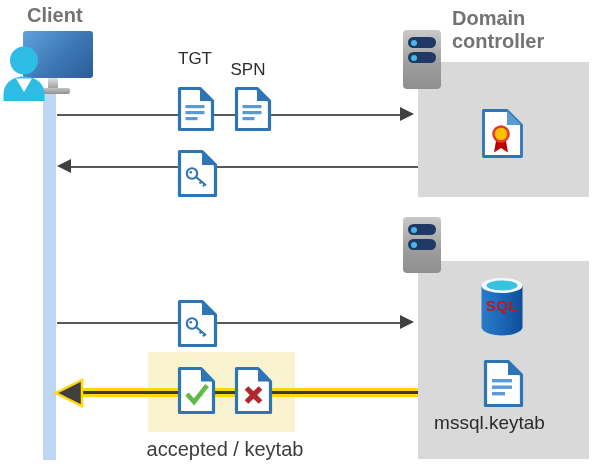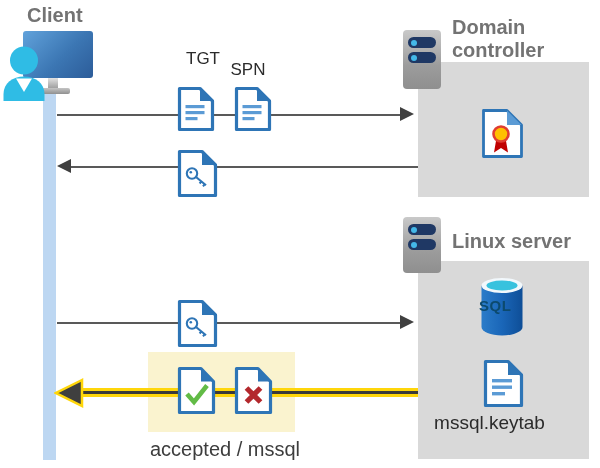--- a/index.html
+++ b/index.html
@@ -24,42 +24,42 @@
   #monitor-neck{left:48px;top:78px;width:10px;height:11px;background:linear-gradient(180deg,#e2e2e2,#9a9a9a);}
   #monitor-base{left:38px;top:88px;width:32px;height:6px;border-radius:2px;background:linear-gradient(180deg,#c4c4c4,#909090);}
   #person-icon{left:1px;top:44px;}
   
   .server{position:absolute;width:38px;border-radius:4px;background:linear-gradient(180deg,#C9C9C9 0%,#9C9C9C 60%,#8F8F8F 100%);}
   #dc-server{left:403px;top:30px;height:59px;}
   #linux-server{left:403px;top:217px;height:56px;}
   .server-slot{position:absolute;left:5px;width:28px;height:11px;border-radius:5.5px;background:#1F3864;}
   .server-slot.s1{top:7px;} .server-slot.s2{top:22px;}
   .server-slot::after{content:"";position:absolute;left:3px;top:2.5px;width:6px;height:6px;border-radius:50%;background:#44B8E8;}
-  #dc-title{left:452px;top:16px;width:145px;}
+  #dc-title{left:452px;top:7px;width:145px;}
   #linux-title{left:452px;top:230px;width:145px;}
   
   .flow-line{position:absolute;height:2px;background:#595959;}
   #line-1{left:57px;top:114px;width:346px;}
   #line-2{left:68px;top:166px;width:350px;}
   #line-3{left:57px;top:322px;width:346px;}
   .tri-right{position:absolute;width:0;height:0;border-top:7px solid transparent;border-bottom:7px solid transparent;border-left:14px solid #404040;}
   .tri-left{position:absolute;width:0;height:0;border-top:7px solid transparent;border-bottom:7px solid transparent;border-right:14px solid #404040;}
   #arrow-1-head{left:400px;top:107px;}
   #arrow-2-head{left:57px;top:159px;}
   #arrow-3-head{left:400px;top:315px;}
   
   #yellow-bar{left:74px;top:388px;width:344px;height:9px;background:#FFD60A;}
   #yellow-core{left:74px;top:391px;width:344px;height:3px;background:#3A3A3A;}
   #yellow-head{left:54px;top:378px;}
   
-  #tgt-label{left:174px;top:49px;width:42px;margin-left:8px;}
+  #tgt-label{left:174px;top:49px;width:42px;}
   #spn-label{left:227px;top:60px;width:42px;}
   #keytab-label{left:418px;top:412px;width:143px;}
   #result-label{left:130px;top:438px;width:190px;font-size:20px;color:#3d3d3d;}
-  #sql-label{left:479px;top:297px;width:46px;font-weight:bold;font-size:15px;color:#0c4a6e;letter-spacing:0.5px;}
+  #sql-label{left:479px;top:297px;width:46px;text-align:center;font-weight:bold;font-size:15px;color:#b91c1c;letter-spacing:0.5px;}
   
   #tgt-doc{left:177px;top:86px;}
   #spn-doc{left:234px;top:86px;}
   #key-doc-1{left:177px;top:149px;}
   #key-doc-2{left:177px;top:299px;}
   #check-doc{left:177px;top:366px;}
   #x-doc{left:234px;top:366px;}
   #cert-doc{left:481px;top:108px;}
   #sql-icon{left:479px;top:276px;}
   #keytab-doc{left:483px;top:359px;}
@@ -175,19 +175,18 @@
   <svg id="keytab-doc" class="abs" width="41" height="49" viewBox="0 0 41 49">
     <path d="M2.5 2.5 H25 L38.5 16 V46.5 H2.5 Z" fill="#FFFFFF" stroke="#2E75B6" stroke-width="3.2" stroke-linejoin="round"></path>
     <path d="M25 2.5 L38.5 16 H25 Z" fill="#2E75B6"></path>
     <rect x="9" y="20" width="20" height="3.4" fill="#5B9BD5"></rect>
     <rect x="9" y="26.5" width="20" height="3.4" fill="#5B9BD5"></rect>
     <rect x="9" y="33" width="13" height="3.4" fill="#5B9BD5"></rect>
   </svg>
 
   <div id="client-label" class="abs title">Client</div>
   <div id="dc-title" class="abs title">Domain controller</div>
-  <div id="linux-title" class="abs title">Linux server</div>
   <div id="tgt-label" class="abs small-label">TGT</div>
   <div id="spn-label" class="abs small-label">SPN</div>
   <div id="keytab-label" class="abs big-label">mssql.keytab</div>
-  <div id="result-label" class="abs big-label">accepted / mssql</div>
+  <div id="result-label" class="abs big-label">accepted / keytab</div>
 
 </div>
 
 </body></html>

